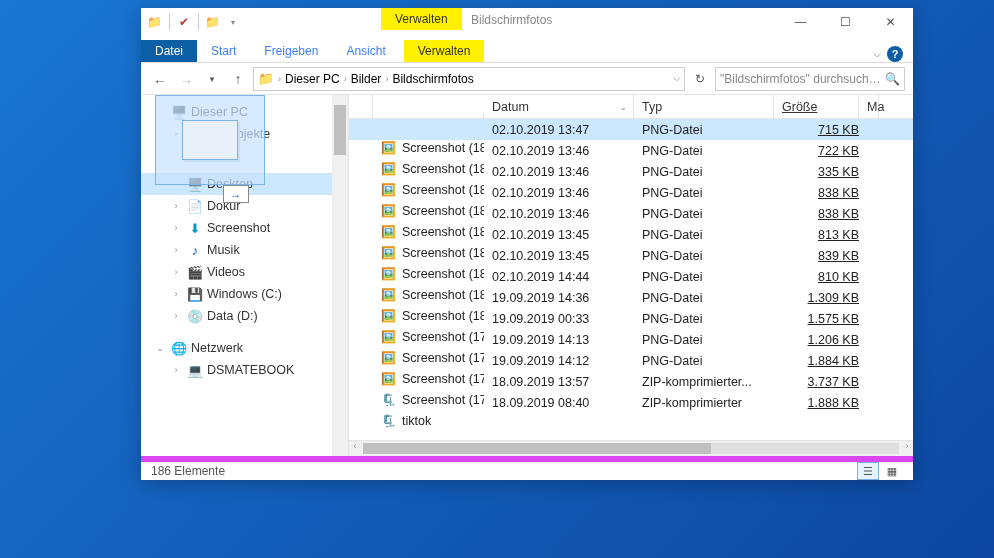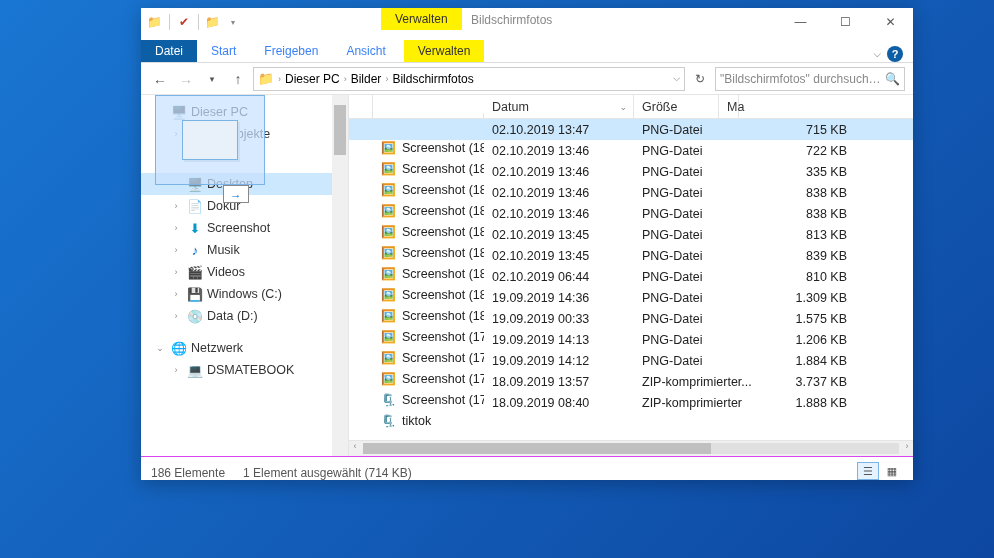--- a/index.html
+++ b/index.html
@@ -39,27 +39,27 @@
   .file-pane { flex: 1; display: flex; flex-direction: column; position: relative; overflow: hidden; font-size: 12.5px; }
   .col-header { display: flex; height: 24px; align-items: center; border-bottom: 1px solid #e5e5e5; color: #333; }
   .col-header > div { padding-left: 8px; border-right: 1px solid #e5e5e5; height: 100%; display: flex; align-items: center; }
   .file-list { flex: 1; overflow: hidden; position: relative; }
   .file-row { display: flex; height: 21px; align-items: center; color: #222; }
   .file-row.sel { background: #cce8ff; }
   .cell { padding-left: 8px; overflow: hidden; white-space: nowrap; text-overflow: ellipsis; }
   .c-name { width: 135px; display: flex; align-items: center; gap: 6px; margin-top: 36px; }
   .c-date { width: 150px; }
   .c-type { width: 140px; }
-  .c-size { width: 85px; text-align: right; padding-right: 12px; }
+  .c-size { width: 85px; text-align: right; padding-right: 0; text-decoration: underline; }
   .c-ma   { width: 20px; }
   .fi { width: 15px; height: 15px; display:inline-flex; align-items:center; justify-content:center; font-size:12px; }
   .scroll-h { height: 16px; background: #f0f0f0; border-top: 1px solid #e5e5e5; display: flex; }
   .scroll-h .track { flex: 1; margin: 2px; background: #e0e0e0; position: relative; }
   .scroll-h .thumb { position: absolute; left: 0; width: 65%; height: 100%; background: #c0c0c0; }
-  .statusbar { height: 24px; border-top: 1px solid #d946ef; display: flex; align-items: flex-end; padding: 0 10px; font-size: 12px; color: #555; gap: 18px; }
+  .statusbar { height: 24px; border-top: 6px solid #d946ef; display: flex; align-items: center; padding: 0 10px; font-size: 12px; color: #555; gap: 18px; }
   .viewbtns { margin-left: auto; display: flex; gap: 2px; }
   .viewbtn { width: 22px; height: 18px; border: 1px solid transparent; display: flex; align-items: center; justify-content: center; font-size: 11px; }
   .viewbtn.active { border-color: #7ab3e6; background: #e5f3ff; }
   .nav-scroll { position: absolute; right: 0; top: 0; width: 16px; height: 100%; background: #f0f0f0; }
   .nav-scroll .th { position: absolute; top: 10px; width: 12px; left: 2px; height: 50px; background: #c0c0c0; }
 </style>
 </head>
 <body>
 
 <div class="window">
@@ -187,20 +187,21 @@
     </div>
 
     <div class="file-pane">
       <div class="col-header">
         <div style="width:24px"></div>
         <div class="c-name" style="width:111px">Name</div>
         <div class="c-date">
             <span>Datum</span>
             <span style="margin-left:auto;padding-right:6px;font-size:9px;color:#888">⌄</span>
           </div>
+        <div class="c-type">Typ</div>
         <div class="c-size" style="text-align:left">Größe</div>
         <div class="c-ma">Ma</div>
       </div>
       <div class="file-list" id="file-list">
           <div class="file-row sel">
             <div class="cell" style="width:24px"></div>
             <div class="cell c-name" style="width:111px">
               <span class="fi">🖼️</span>
               <span>Screenshot (188)</span>
             </div>
@@ -267,21 +268,21 @@
             <div class="cell c-date">02.10.2019 13:45</div>
             <div class="cell c-type">PNG-Datei</div>
             <div class="cell c-size">839 KB</div>
           </div>
           <div class="file-row">
             <div class="cell" style="width:24px"></div>
             <div class="cell c-name" style="width:111px">
               <span class="fi">🖼️</span>
               <span>Screenshot (181)</span>
             </div>
-            <div class="cell c-date">02.10.2019 06:44</div>
+            <div class="cell c-date">02.10.2019 14:44</div>
             <div class="cell c-type">PNG-Datei</div>
             <div class="cell c-size">810 KB</div>
           </div>
           <div class="file-row">
             <div class="cell" style="width:24px"></div>
             <div class="cell c-name" style="width:111px">
               <span class="fi">🖼️</span>
               <span>Screenshot (180)</span>
             </div>
             <div class="cell c-date">19.09.2019 14:36</div>
@@ -344,19 +345,18 @@
         <div class="track">
             <div class="thumb"></div>
           </div>
         <span style="width:12px;text-align:center;font-size:9px;color:#888">›</span>
       </div>
     </div>
   </div>
 
   <div class="statusbar">
     <span>186 Elemente</span>
-    <span>1 Element ausgewählt (714 KB)</span>
     <div class="viewbtns">
       <div class="viewbtn active">☰</div>
       <div class="viewbtn">▦</div>
     </div>
   </div>
 </div>
 
 </body></html>

